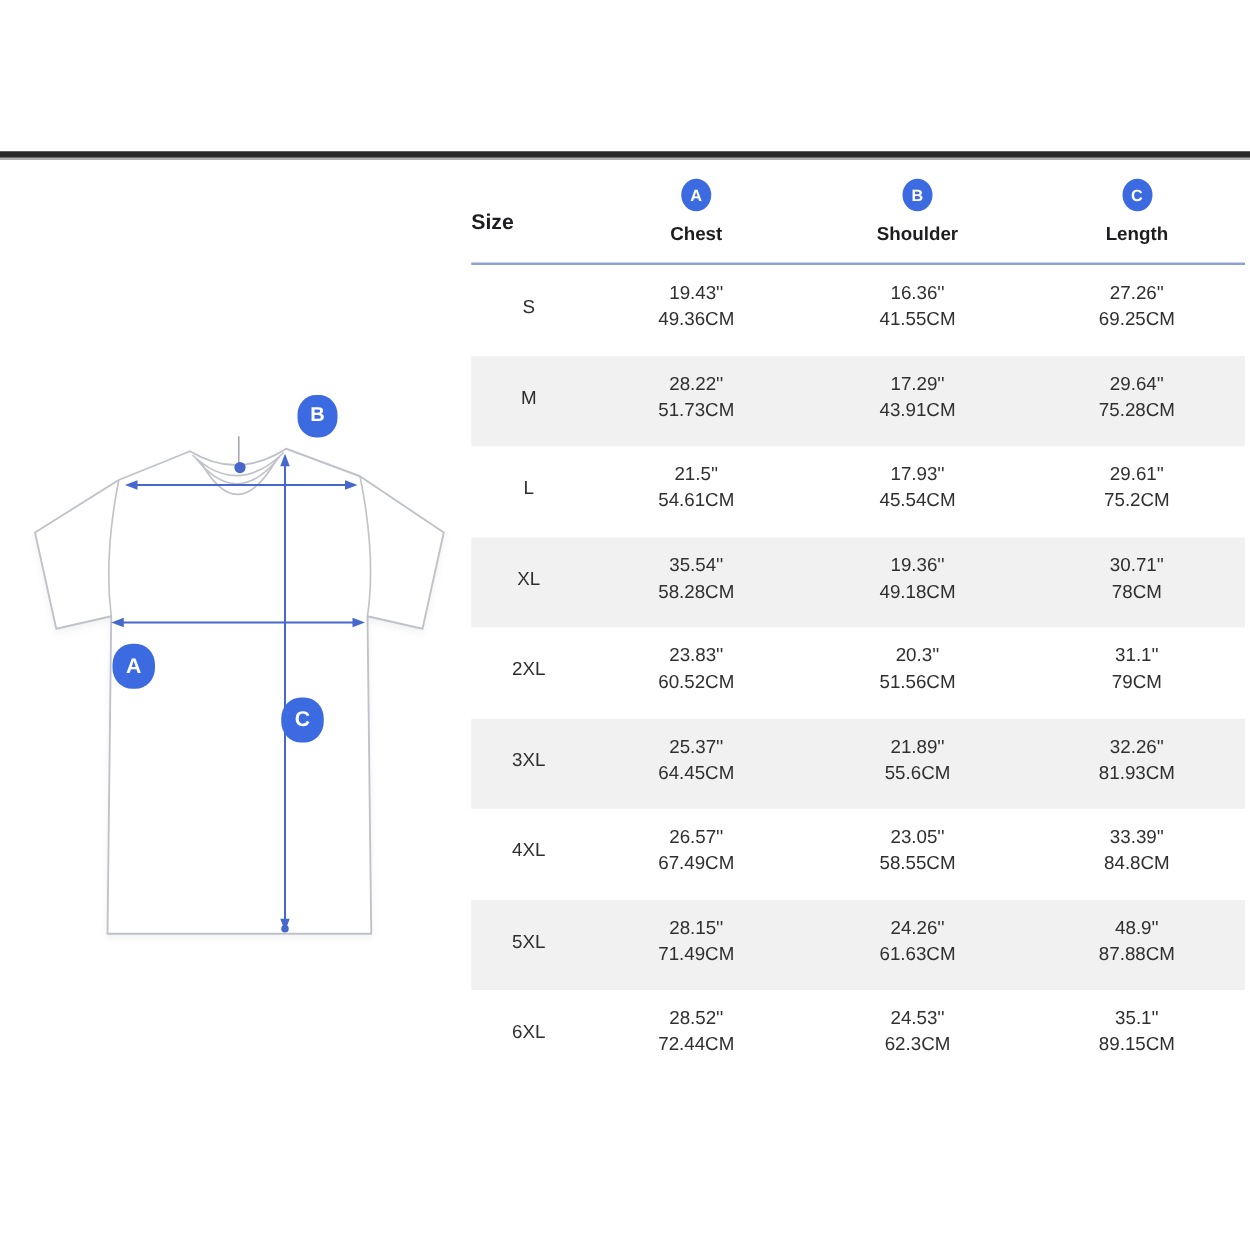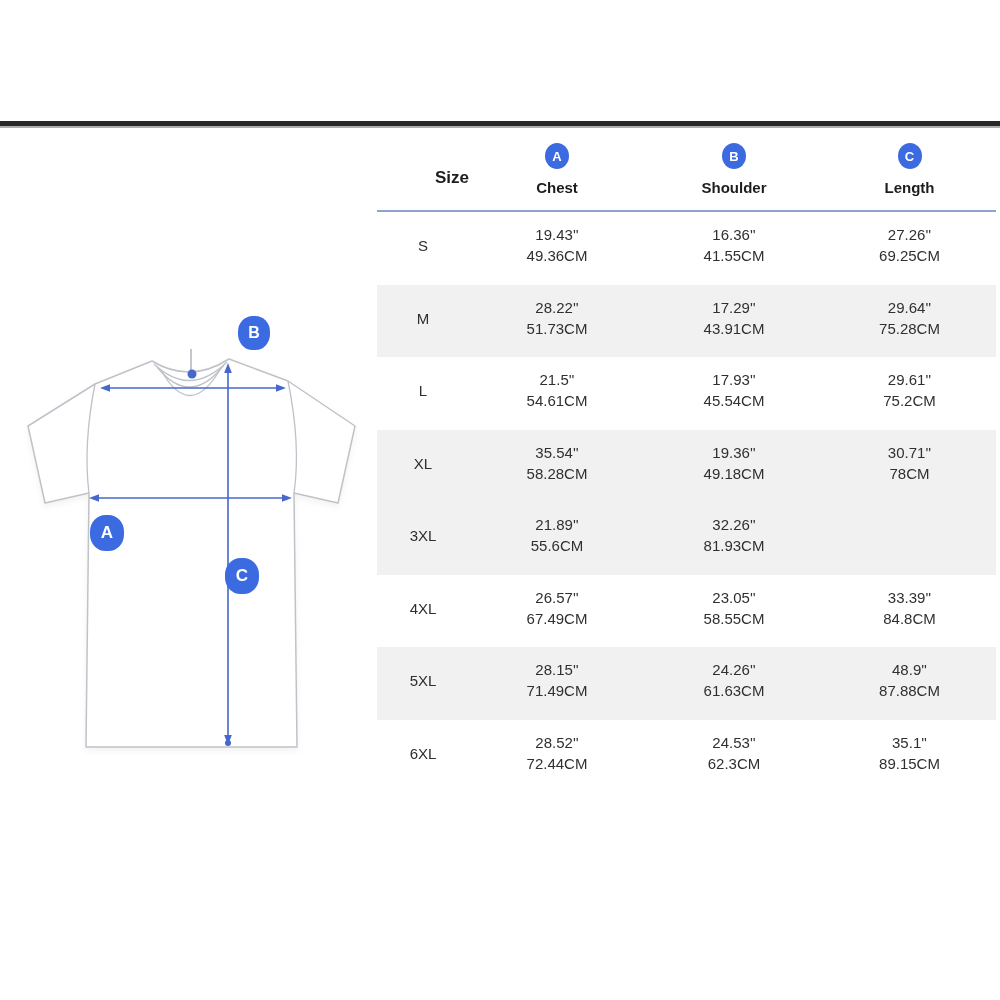--- a/index.html
+++ b/index.html
@@ -15,21 +15,21 @@
   .dbadge{position:absolute;display:flex;align-items:center;justify-content:center;
           background:#3c6ae0;color:#fff;font-weight:bold;border-radius:46%;}
   #dbadge-a{left:90px;top:515px;width:34px;height:36px;font-size:17px;}
   #dbadge-b{left:238px;top:316px;width:32px;height:34px;font-size:16px;}
   #dbadge-c{left:225px;top:558px;width:34px;height:36px;font-size:17px;}
 
   
   .size-table{position:absolute;left:377px;top:132px;width:619px;}
   .thead{display:grid;grid-template-columns:92px 176px 178px 173px;height:78px;
          border-bottom:2px solid #8ea2d2;}
-  .th-size{display:flex;align-items:center;justify-content:flex-end;padding-top:14px;
+  .th-size{display:flex;align-items:center;justify-content:flex-start;padding-top:14px;
            font-size:17px;font-weight:bold;color:#1d1d1f;}
   .th-measure{display:flex;flex-direction:column;align-items:center;justify-content:flex-start;
               padding-top:11px;gap:8px;}
   .hbadge{width:24px;height:26px;border-radius:50%;background:#3c6ae0;color:#ffffff;
           font-size:13px;font-weight:bold;display:flex;align-items:center;justify-content:center;}
   .hlabel{font-size:15px;font-weight:bold;color:#1d1d1f;line-height:22px;}
 
   .trow{display:grid;grid-template-columns:92px 176px 178px 173px;height:72.5px;}
   .trow.alt{background:#f1f1f2;}
   .td-size{display:flex;align-items:center;justify-content:center;padding-bottom:5px;
@@ -156,22 +156,41 @@
           </div>
           <div class="td-val">
             <span class="val-in">19.36''</span>
             <span class="val-cm">49.18CM</span>
           </div>
           <div class="td-val">
             <span class="val-in">30.71''</span>
             <span class="val-cm">78CM</span>
           </div>
         </div>
+        <div class="trow">
+          <div class="td-size">2XL</div>
+          <div class="td-val">
+            <span class="val-in">23.83''</span>
+            <span class="val-cm">60.52CM</span>
+          </div>
+          <div class="td-val">
+            <span class="val-in">20.3''</span>
+            <span class="val-cm">51.56CM</span>
+          </div>
+          <div class="td-val">
+            <span class="val-in">31.1''</span>
+            <span class="val-cm">79CM</span>
+          </div>
+        </div>
         <div class="trow alt">
           <div class="td-size">3XL</div>
+          <div class="td-val">
+            <span class="val-in">25.37''</span>
+            <span class="val-cm">64.45CM</span>
+          </div>
           <div class="td-val">
             <span class="val-in">21.89''</span>
             <span class="val-cm">55.6CM</span>
           </div>
           <div class="td-val">
             <span class="val-in">32.26''</span>
             <span class="val-cm">81.93CM</span>
           </div>
         </div>
         <div class="trow">

